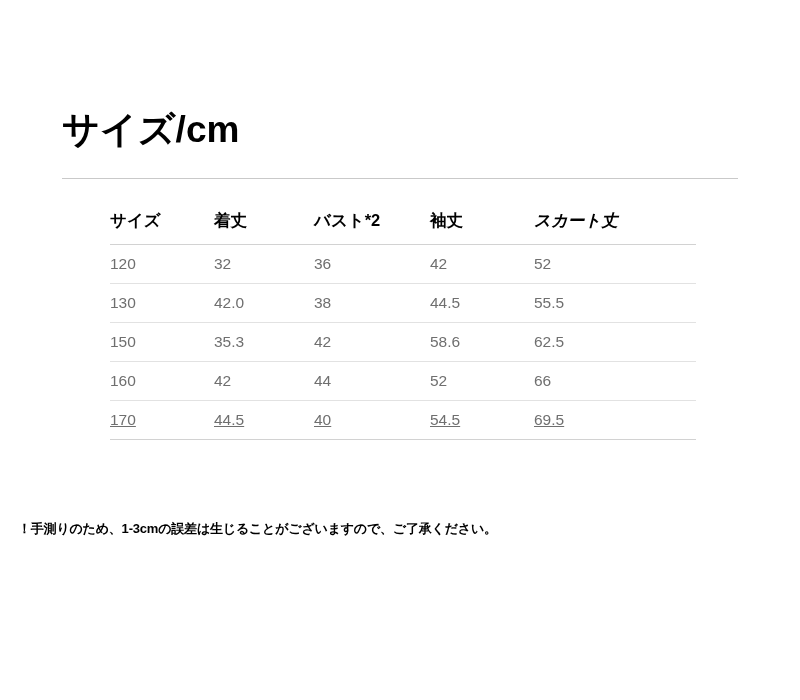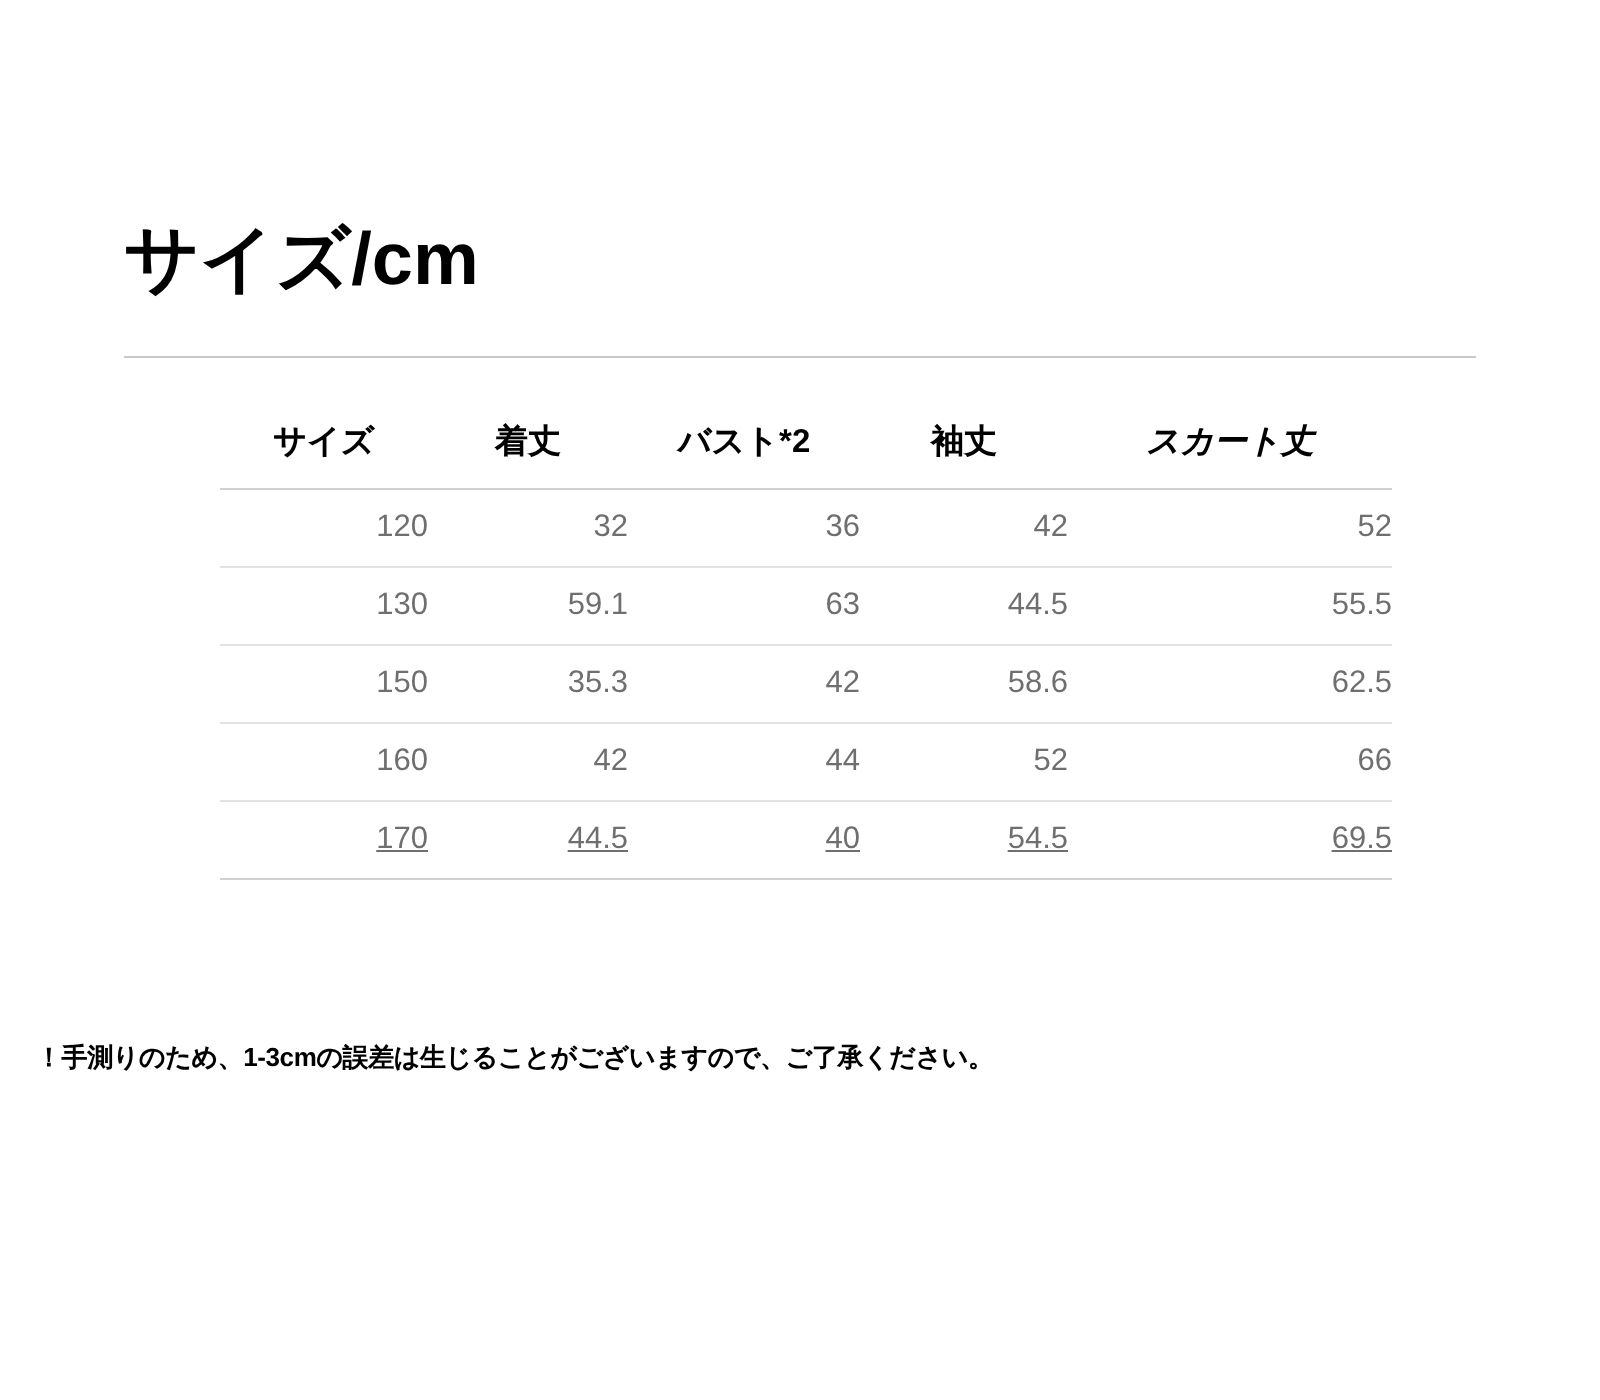--- a/index.html
+++ b/index.html
@@ -46,29 +46,29 @@
   }
   table.size-table {
     border-collapse: collapse;
     width: 586px;
     table-layout: fixed;
   }
   table.size-table th {
     font-size: 16.5px;
     font-weight: bold;
     color: #000000;
-    text-align: center;
+    text-align: left;
     padding: 10px 0 12px 0;
     border-bottom: 1px solid #d2d2d2;
   }
   table.size-table td {
     font-size: 15.5px;
     font-weight: normal;
     color: #6f6f6f;
-    text-align: right;
+    text-align: left;
     padding: 10px 0 10px 0;
     border-bottom: 1px solid #e2e2e2;
   }
   table.size-table tr:last-child td {
     border-bottom: 1px solid #d2d2d2;
     text-decoration: underline;
   }
   .col-size  { width: 104px; }
   .col-len   { width: 100px; }
   .col-bust  { width: 116px; }
@@ -109,22 +109,22 @@
       <tbody>
         <tr>
           <td>120</td>
           <td>32</td>
           <td>36</td>
           <td>42</td>
           <td>52</td>
         </tr>
         <tr>
           <td>130</td>
-          <td>59.1</td>
-          <td>63</td>
+          <td>42.0</td>
+          <td>38</td>
           <td>44.5</td>
           <td>55.5</td>
         </tr>
         <tr>
           <td>150</td>
           <td>35.3</td>
           <td>42</td>
           <td>58.6</td>
           <td>62.5</td>
         </tr>

